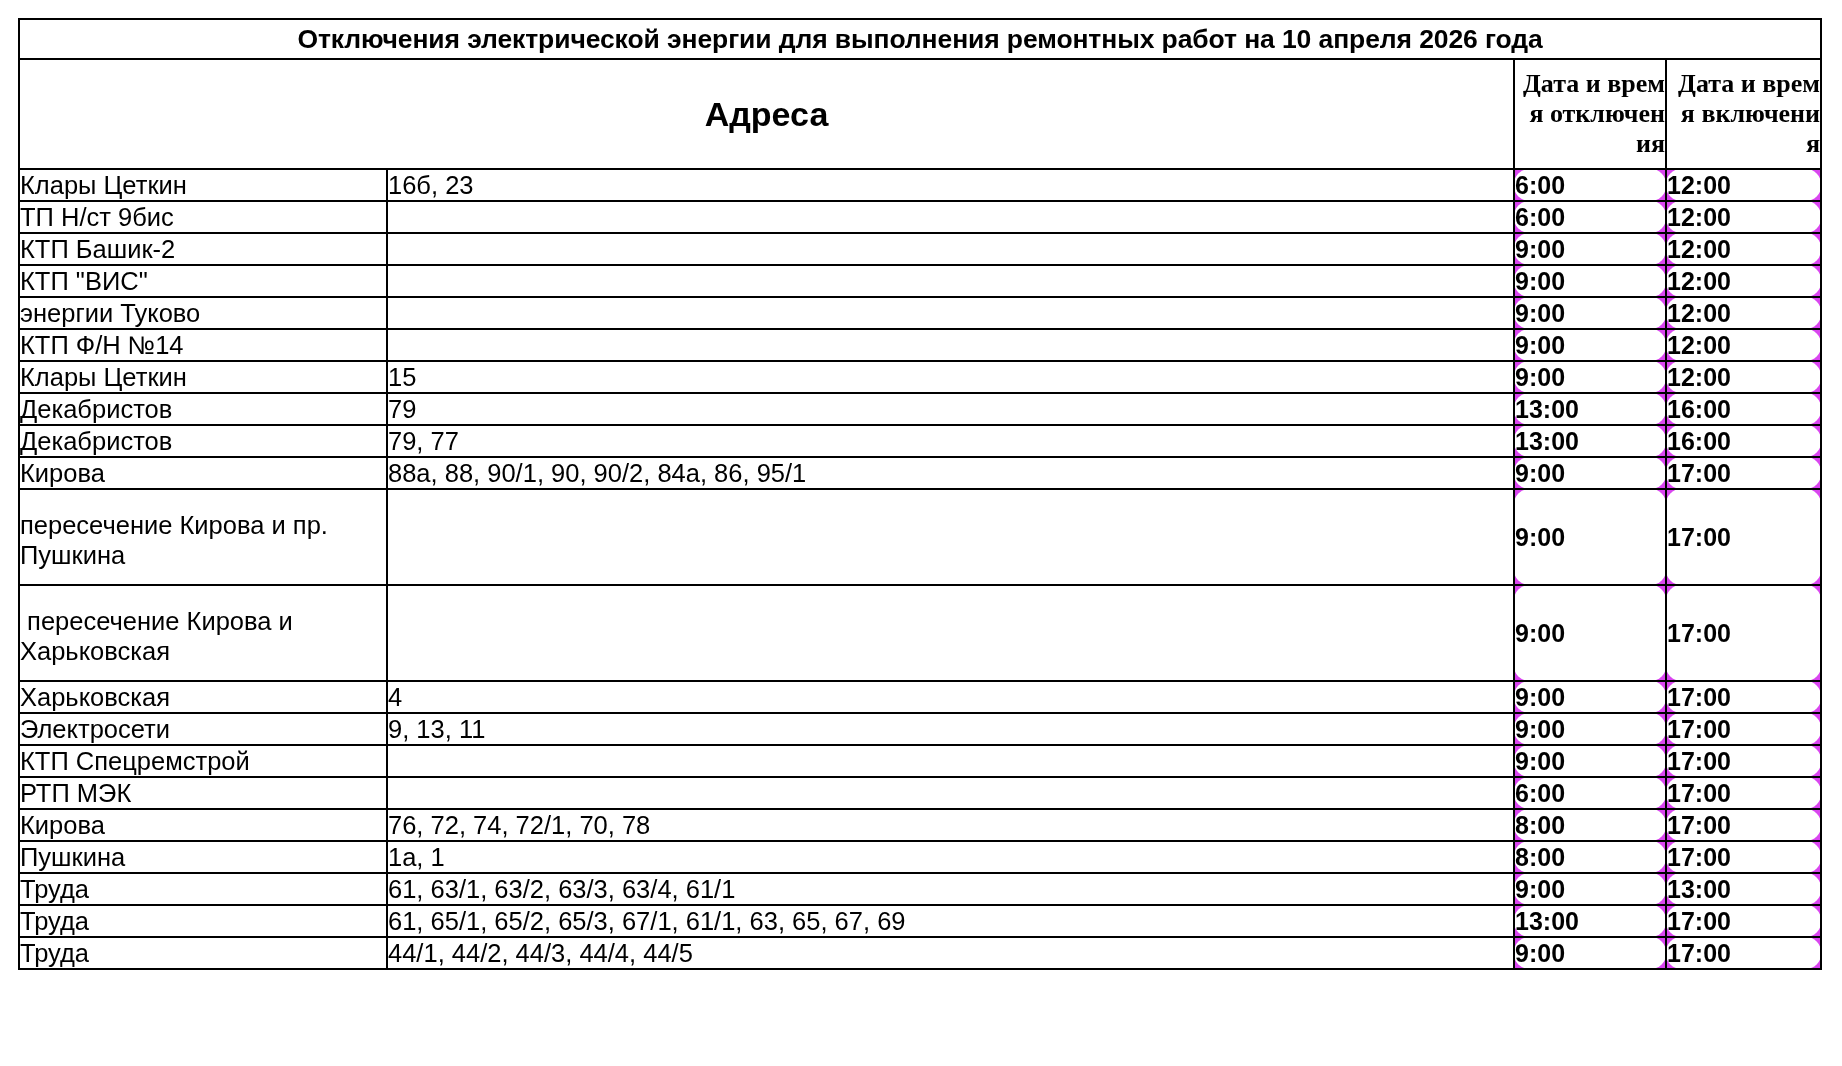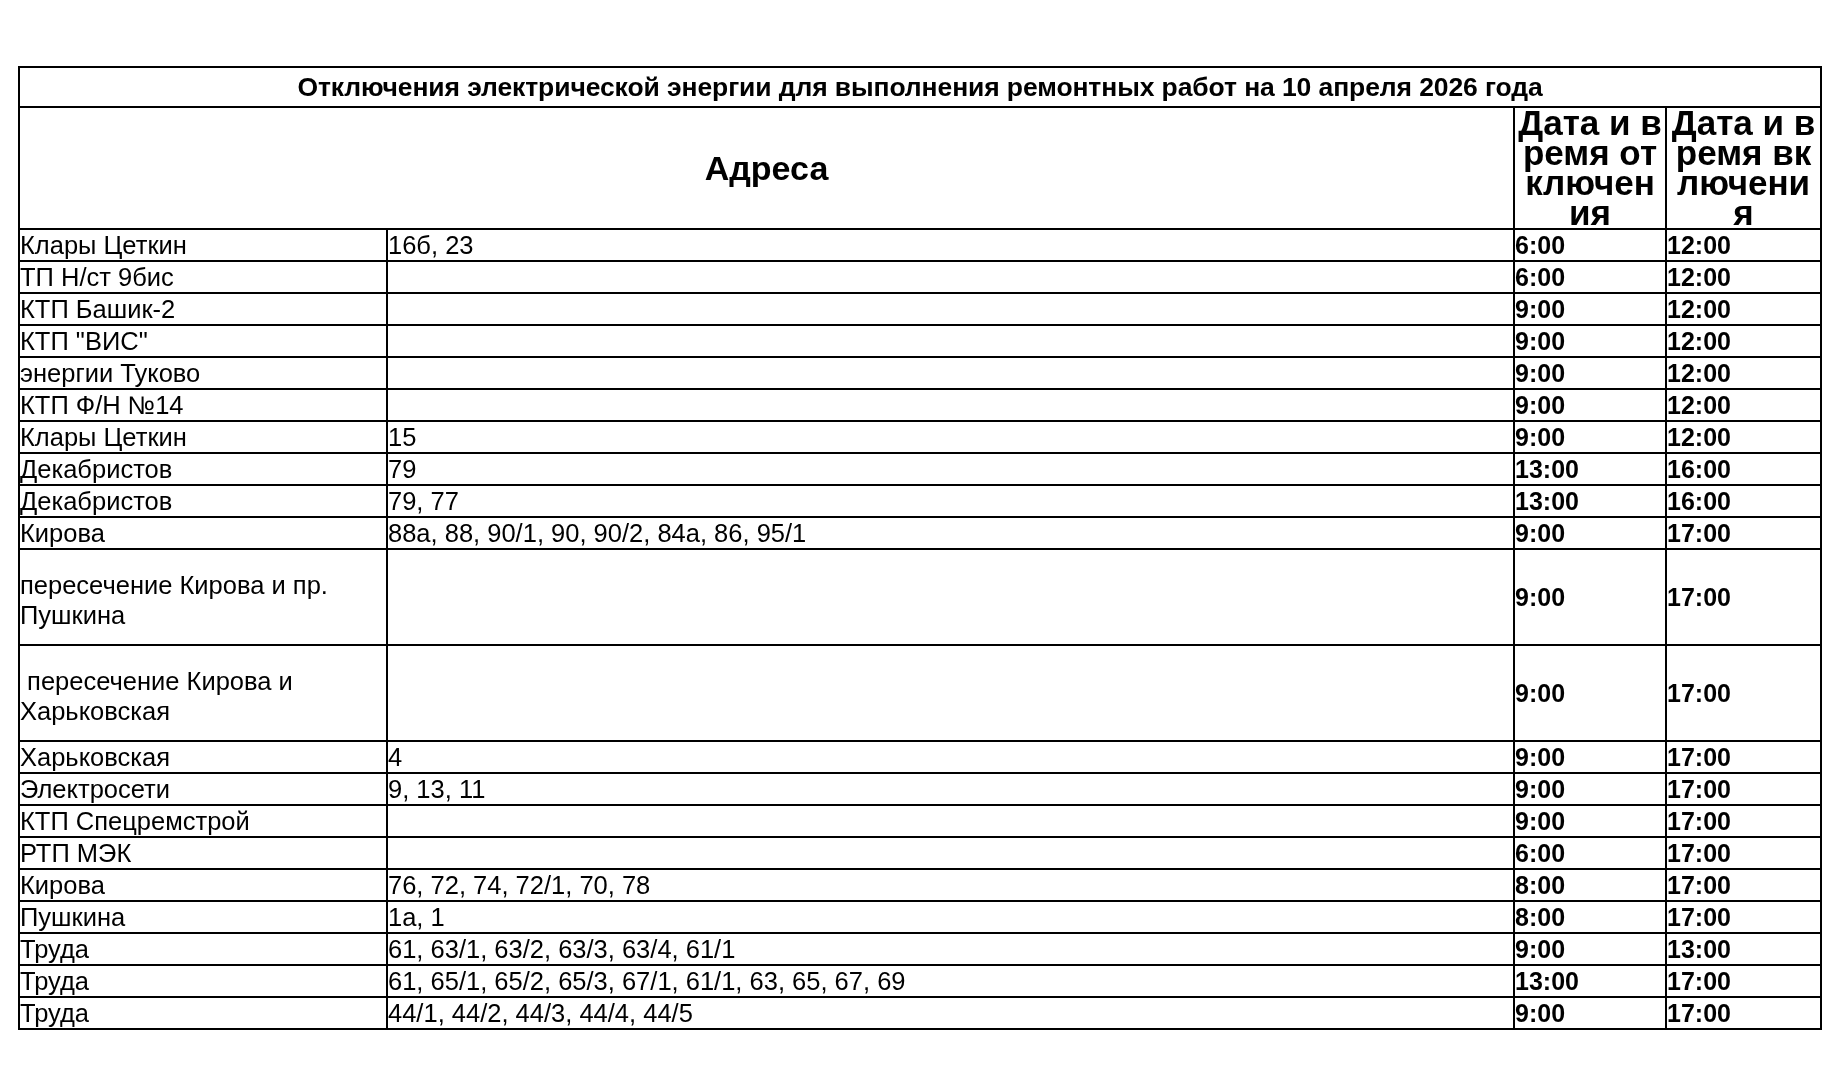--- a/index.html
+++ b/index.html
@@ -21,21 +21,20 @@
     height: 1066px;
     box-sizing: border-box;
     padding: 18px 22px 0 18px;
   }
 
   table.outage-table {
     width: 1802px;
     border-collapse: collapse;
     table-layout: fixed;
     background: #d946ef;
-    margin-top: 48px;
   }
 
   table.outage-table td,
   table.outage-table th {
     border: 2px solid #000000;
     padding: 0;
     vertical-align: middle;
     background: #ffffff;
   }
 
@@ -60,46 +59,48 @@
   
   .head-addr {
     text-align: center;
     font-weight: bold;
     font-size: 34px;
     line-height: 32px;
     height: 108px;
     vertical-align: middle;
   }
   .head-time {
-    text-align: center;
-    font-weight: bold;
-    font-size: 35px;
+    text-align: right;
+    font-weight: bold;
+    font-size: 26px;
     line-height: 30px;
     height: 108px;
     vertical-align: middle;
     padding: 0 4px;
     word-break: break-all;
     hyphens: none;
+    font-family: Liberation Serif, serif;
   }
 
   
   .cell-street,
   .cell-houses {
     font-size: 25.5px;
     line-height: 30px;
     padding: 1px 0 3px 8px;
     text-align: left;
     white-space: pre-wrap;
   }
   .cell-time {
     font-size: 25px;
     line-height: 29px;
     font-weight: bold;
     padding: 1px 0 3px 9px;
     text-align: left;
+    border-radius: 15px;
   }
 
   tr.row-normal td { height: 29px; }
   tr.row-tall .cell-street { height: 74px; vertical-align: top; padding-top: 20px; }
   tr.row-tall td { height: 74px; }
 </style>
 </head>
 <body>
 
 <div class="page">

